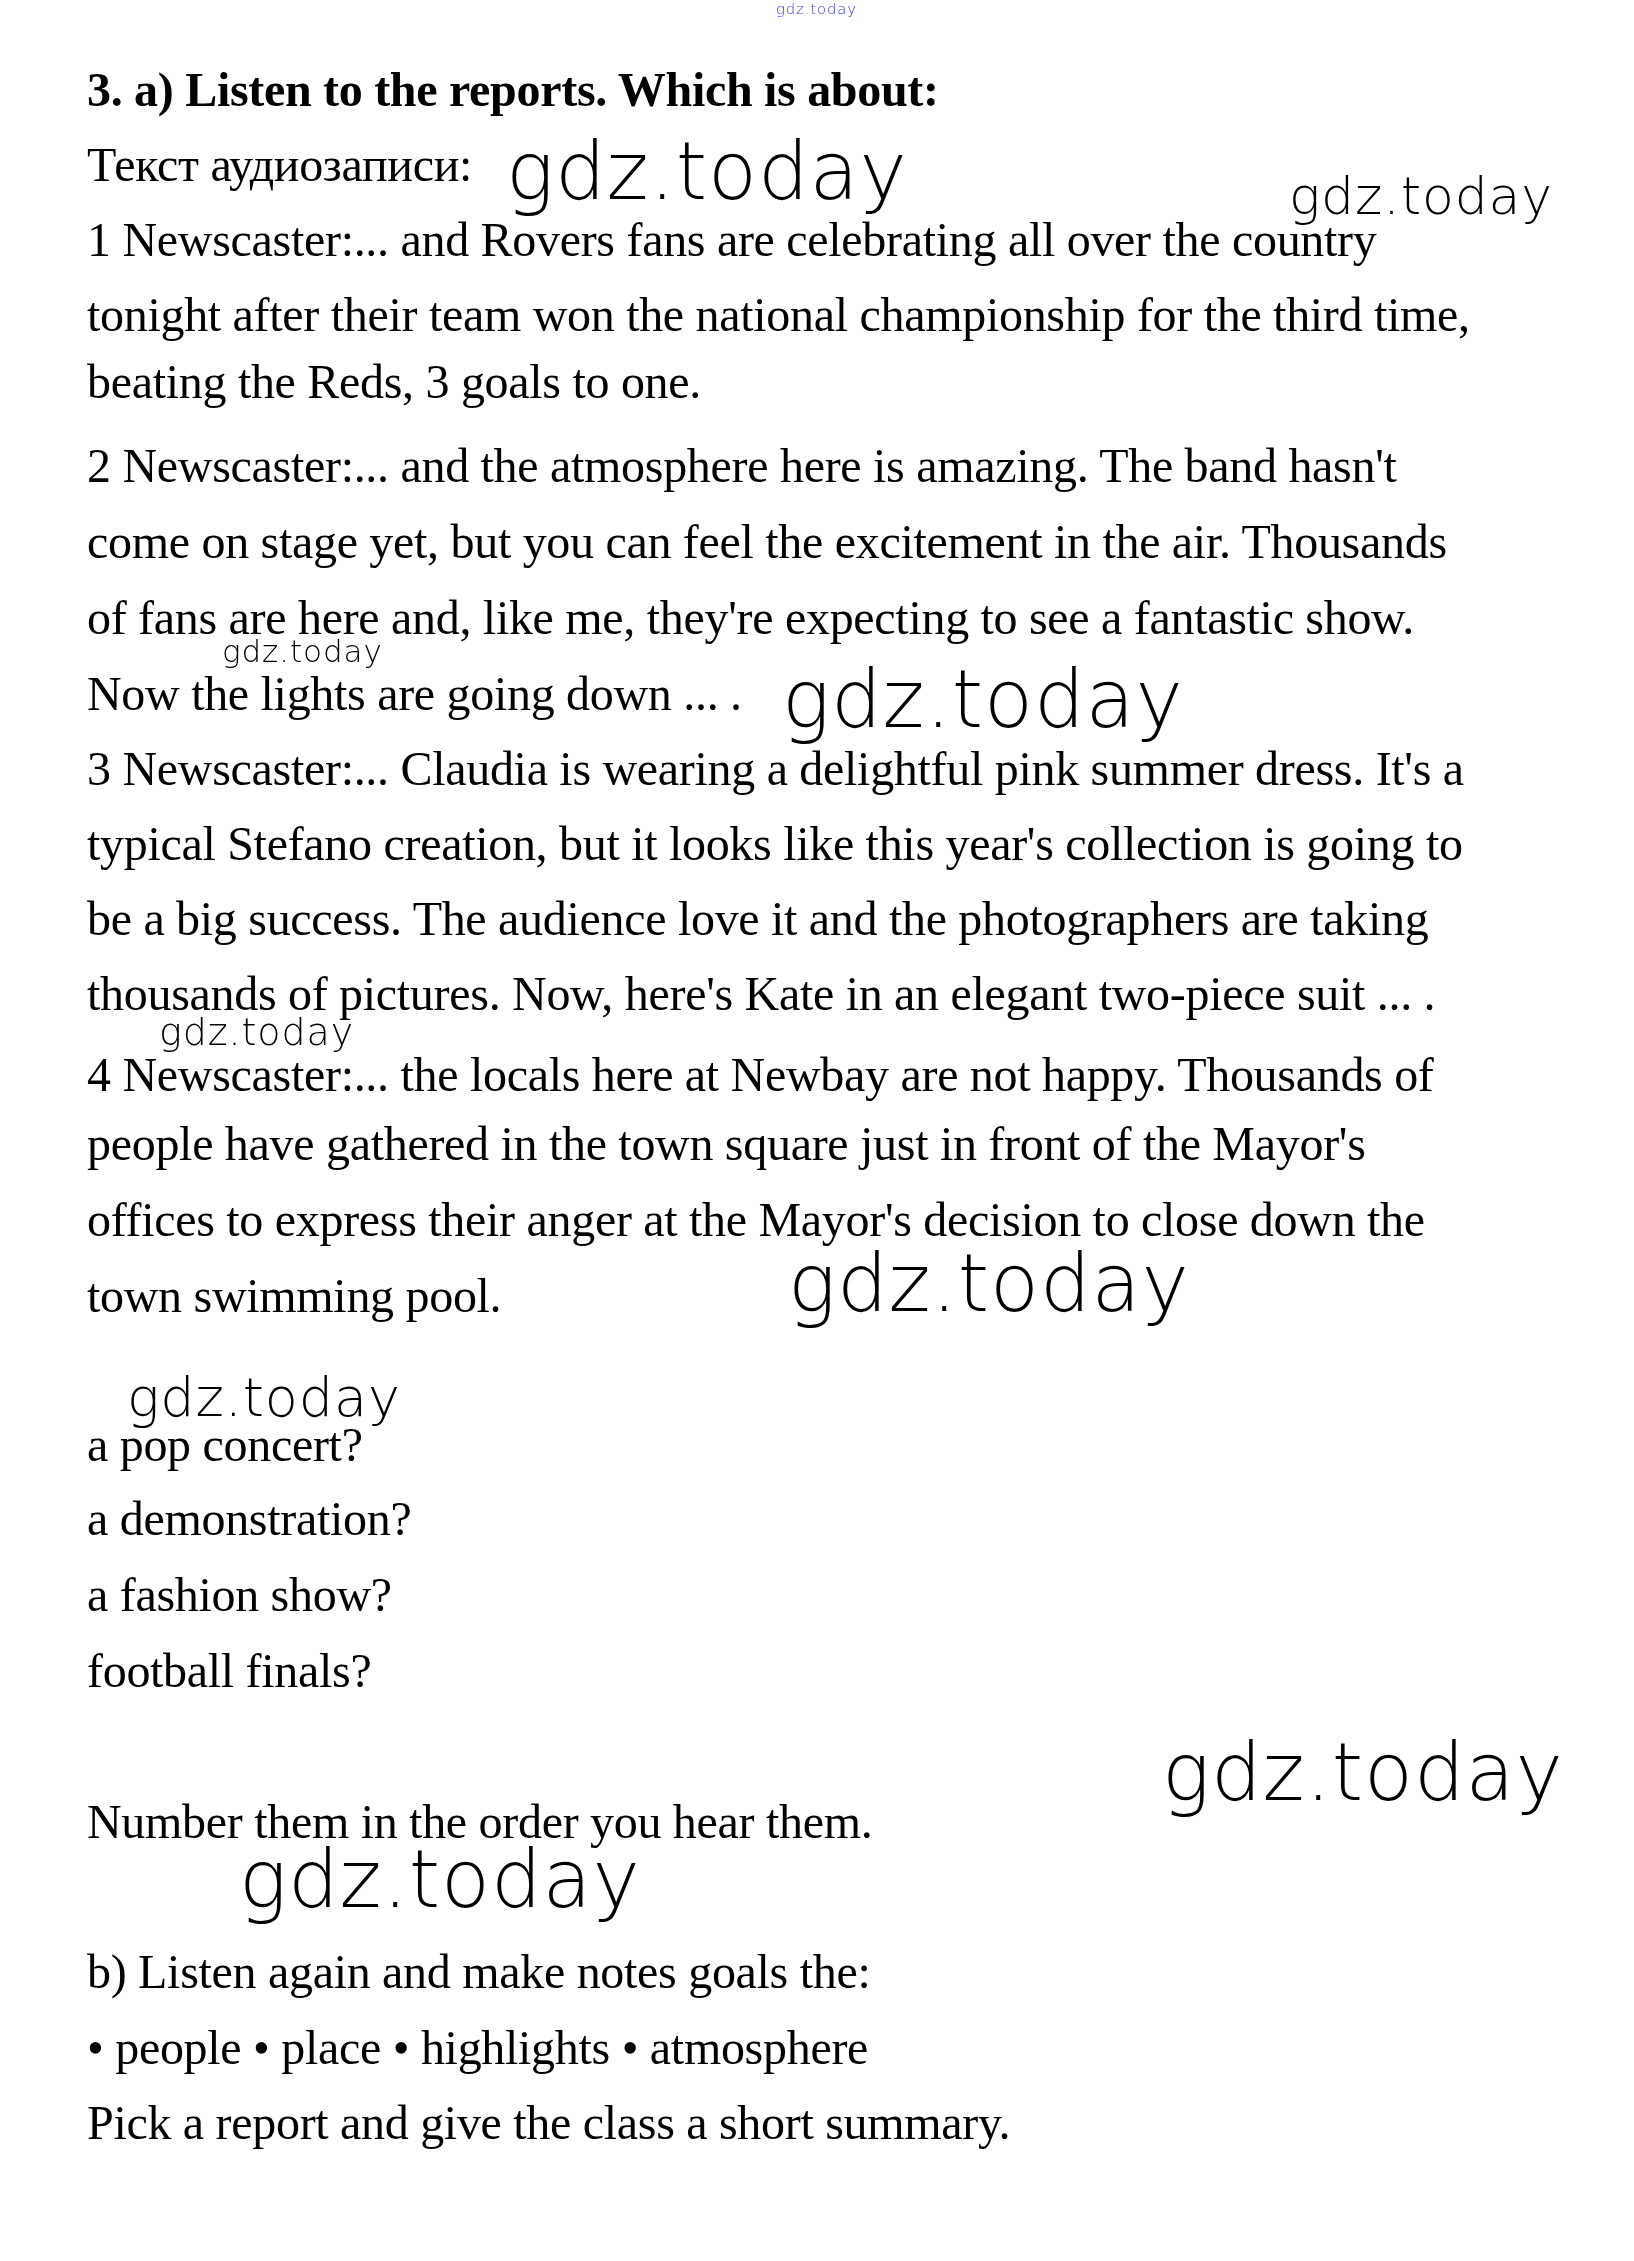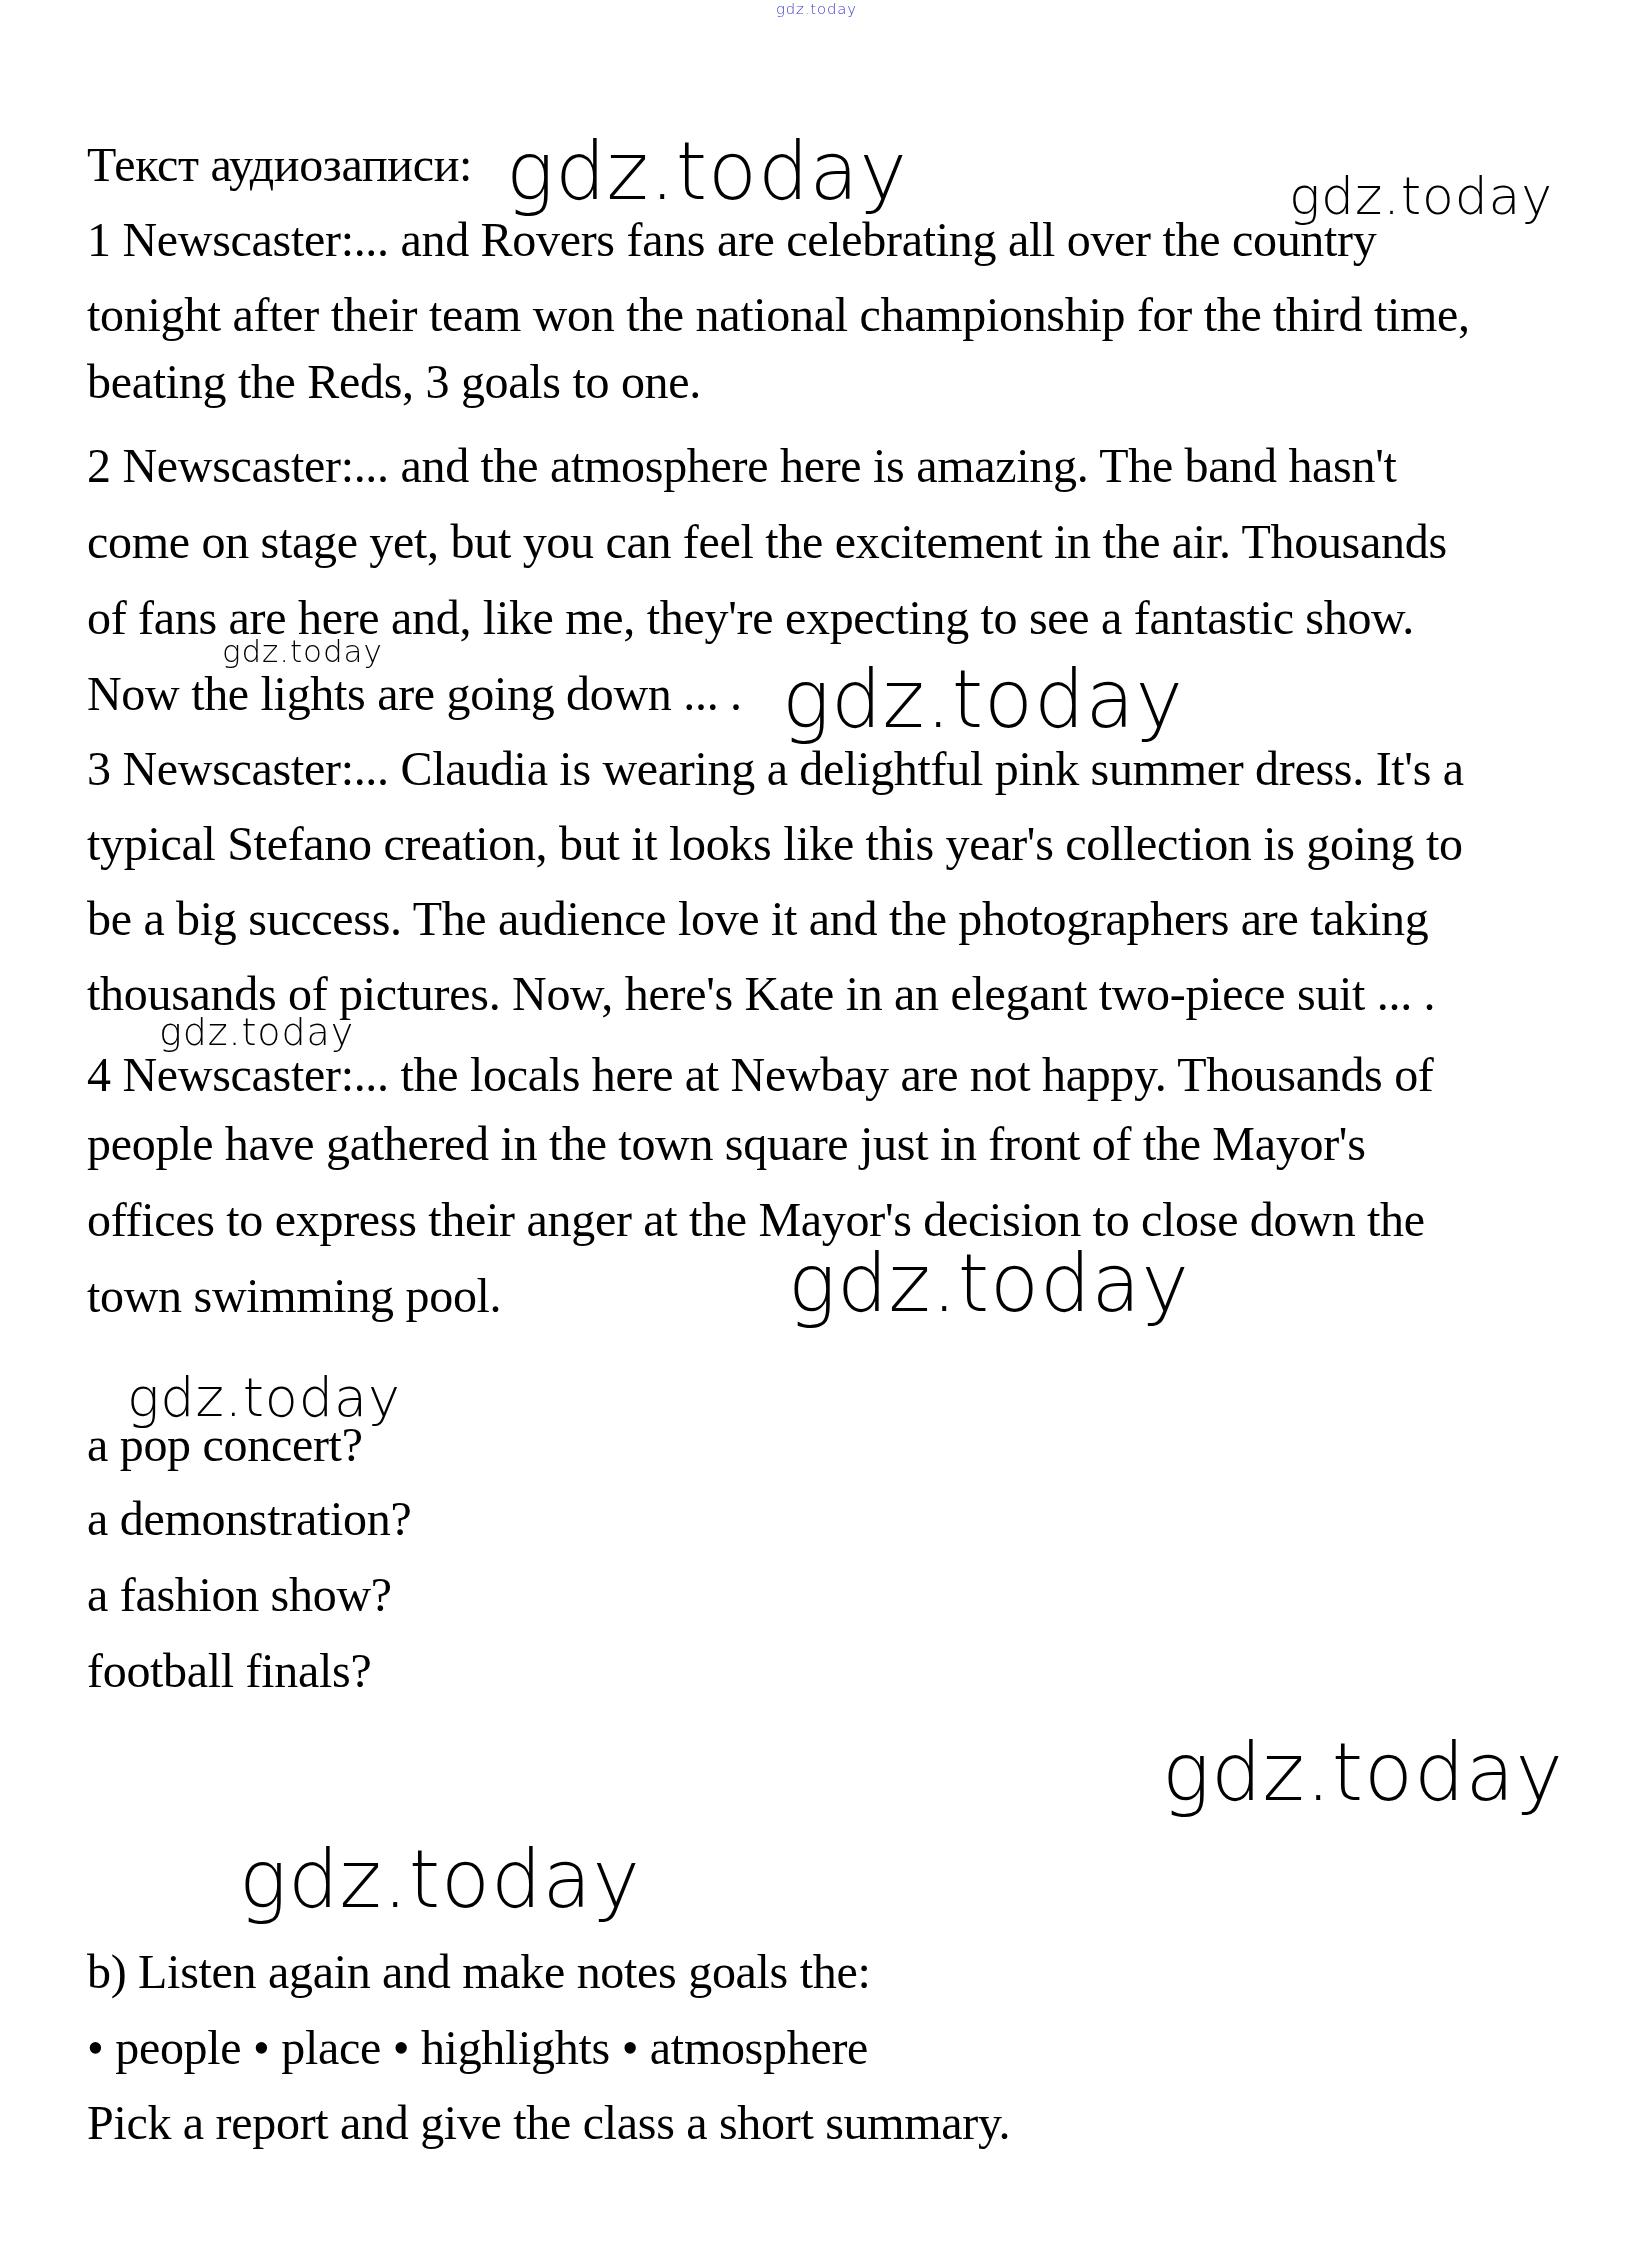--- a/index.html
+++ b/index.html
@@ -21,20 +21,21 @@
     }
     .wm-top { color: #3a3ad0; font-size: 14.8px; }
   </style>
 </head>
 <body>
 
 <div class="page">
 
   <div class="wm wm-top" style="left:776px; top:1.7px;">gdz.today</div>
 
+  <div class="line title" style="top:64px;">3. a) Listen to the reports. Which is about:</div>
 
   <div class="line" style="top:139px;">Текст аудиозаписи:</div>
 
   <div>
     <div class="line" style="top:214px;">1 Newscaster:... and Rovers fans are celebrating all over the country</div>
     <div class="line" style="top:289px;">tonight after their team won the national championship for the third time,</div>
     <div class="line" style="top:356px;">beating the Reds, 3 goals to one.</div>
   </div>
 
   <div>
@@ -58,20 +59,21 @@
     <div class="line" style="top:1270px;">town swimming pool.</div>
   </div>
 
   <div>
     <div class="line" style="top:1419px;">a pop concert?</div>
     <div class="line" style="top:1493px;">a demonstration?</div>
     <div class="line" style="top:1569px;">a fashion show?</div>
     <div class="line" style="top:1645px;">football finals?</div>
   </div>
 
+  <div class="line" style="top:1796px;">Number them in the order you hear them.</div>
 
   <div class="line" style="top:1946px;">b) Listen again and make notes goals the:</div>
   <div class="line" style="top:2022px;">• people • place • highlights • atmosphere</div>
   <div class="line" style="top:2097px;">Pick a report and give the class a short summary.</div>
 
   <div class="wm" style="left:506px; top:132px; font-size:80px;">gdz.today</div>
   <div class="wm" style="left:1289px; top:170px; font-size:52px;">gdz.today</div>
   <div class="wm" style="left:222px; top:636px; font-size:31px;">gdz.today</div>
   <div class="wm" style="left:782px; top:660px; font-size:80px;">gdz.today</div>
   <div class="wm" style="left:159px; top:1013px; font-size:38px;">gdz.today</div>

